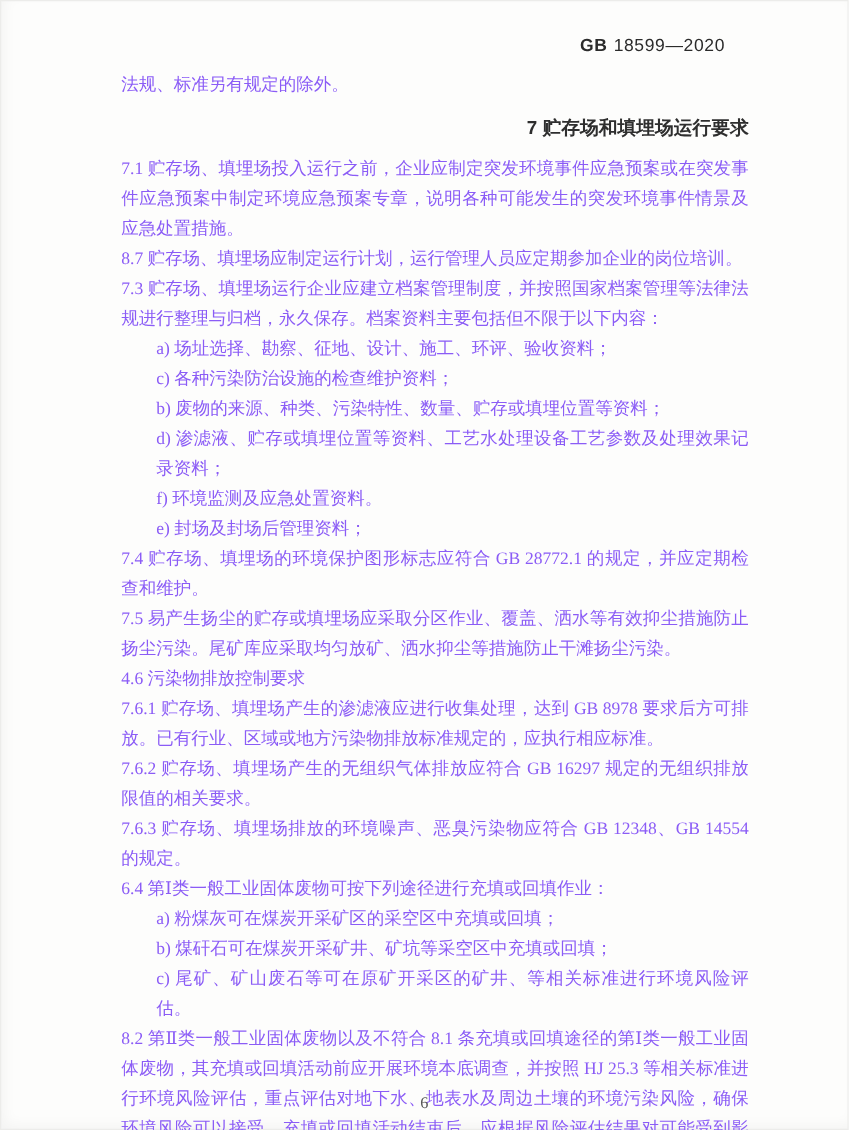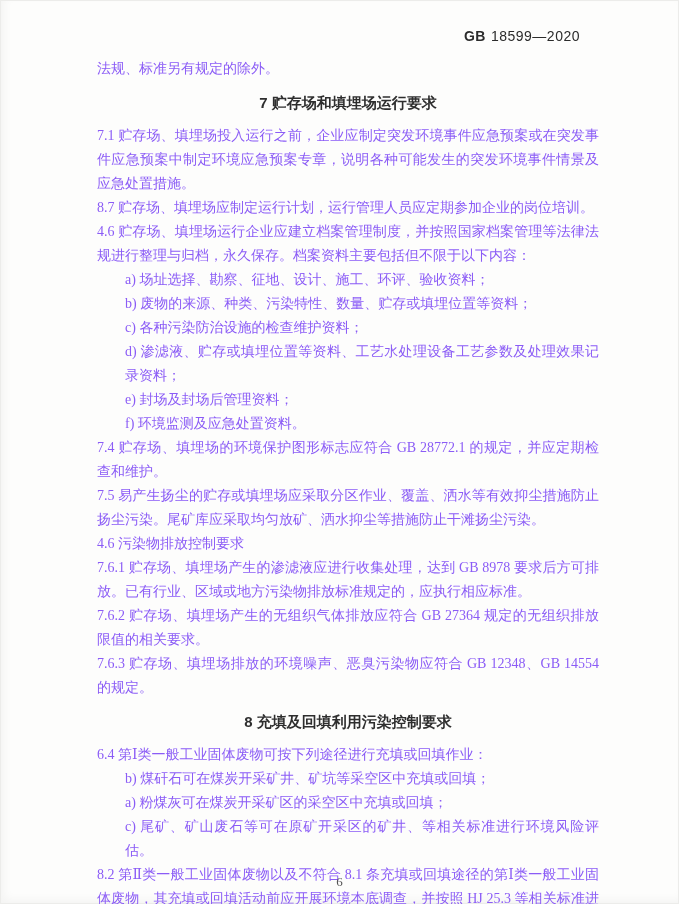--- a/index.html
+++ b/index.html
@@ -44,21 +44,21 @@
     text-align: justify;
     text-justify: inter-ideograph;
     color: #8b5cf6;
   }
   .body p.heading {
     font-family: "Liberation Sans", "DejaVu Sans", sans-serif;
     font-weight: bold;
     font-size: 15px;
     line-height: 24px;
     margin: 10px 0 9px 0;
-    text-align: center;
+    text-align: right;
     color: #2e2e2e;
   }
   .body p.item {
     padding-left: 28px;
   }
   .footer {
     position: absolute;
     bottom: 14px;
     left: 0;
     width: 100%;
@@ -73,35 +73,34 @@
 <div class="page">
   <div class="header">
     <span class="code-prefix">GB</span><span class="code-number">18599—2020</span>
   </div>
 
   <main class="body">
       <p class="para">法规、标准另有规定的除外。</p>
       <p class="heading">7 贮存场和填埋场运行要求</p>
       <p class="para">7.1 贮存场、填埋场投入运行之前，企业应制定突发环境事件应急预案或在突发事件应急预案中制定环境应急预案专章，说明各种可能发生的突发环境事件情景及应急处置措施。</p>
       <p class="para">8.7 贮存场、填埋场应制定运行计划，运行管理人员应定期参加企业的岗位培训。</p>
-      <p class="para">4.6 贮存场、填埋场运行企业应建立档案管理制度，并按照国家档案管理等法律法规进行整理与归档，永久保存。档案资料主要包括但不限于以下内容：</p>
+      <p class="para">7.3 贮存场、填埋场运行企业应建立档案管理制度，并按照国家档案管理等法律法规进行整理与归档，永久保存。档案资料主要包括但不限于以下内容：</p>
       <p class="item">a) 场址选择、勘察、征地、设计、施工、环评、验收资料；</p>
+      <p class="item">c) 各种污染防治设施的检查维护资料；</p>
       <p class="item">b) 废物的来源、种类、污染特性、数量、贮存或填埋位置等资料；</p>
-      <p class="item">c) 各种污染防治设施的检查维护资料；</p>
       <p class="item">d) 渗滤液、贮存或填埋位置等资料、工艺水处理设备工艺参数及处理效果记录资料；</p>
+      <p class="item">f) 环境监测及应急处置资料。</p>
       <p class="item">e) 封场及封场后管理资料；</p>
-      <p class="item">f) 环境监测及应急处置资料。</p>
       <p class="para">7.4 贮存场、填埋场的环境保护图形标志应符合 GB 28772.1 的规定，并应定期检查和维护。</p>
       <p class="para">7.5 易产生扬尘的贮存或填埋场应采取分区作业、覆盖、洒水等有效抑尘措施防止扬尘污染。尾矿库应采取均匀放矿、洒水抑尘等措施防止干滩扬尘污染。</p>
       <p class="para">4.6 污染物排放控制要求</p>
       <p class="para">7.6.1 贮存场、填埋场产生的渗滤液应进行收集处理，达到 GB 8978 要求后方可排放。已有行业、区域或地方污染物排放标准规定的，应执行相应标准。</p>
-      <p class="para">7.6.2 贮存场、填埋场产生的无组织气体排放应符合 GB 27364 规定的无组织排放限值的相关要求。</p>
+      <p class="para">7.6.2 贮存场、填埋场产生的无组织气体排放应符合 GB 16297 规定的无组织排放限值的相关要求。</p>
       <p class="para">7.6.3 贮存场、填埋场排放的环境噪声、恶臭污染物应符合 GB 12348、GB 14554 的规定。</p>
-      <p class="heading">8 充填及回填利用污染控制要求</p>
       <p class="para">6.4 第Ⅰ类一般工业固体废物可按下列途径进行充填或回填作业：</p>
+      <p class="item">a) 粉煤灰可在煤炭开采矿区的采空区中充填或回填；</p>
       <p class="item">b) 煤矸石可在煤炭开采矿井、矿坑等采空区中充填或回填；</p>
-      <p class="item">a) 粉煤灰可在煤炭开采矿区的采空区中充填或回填；</p>
       <p class="item">c) 尾矿、矿山废石等可在原矿开采区的矿井、等相关标准进行环境风险评估。</p>
       <p class="para">8.2 第Ⅱ类一般工业固体废物以及不符合 8.1 条充填或回填途径的第Ⅰ类一般工业固体废物，其充填或回填活动前应开展环境本底调查，并按照 HJ 25.3 等相关标准进行环境风险评估，重点评估对地下水、地表水及周边土壤的环境污染风险，确保环境风险可以接受。充填或回填活动结束后，应根据风险评估结果对可能受到影响的土壤、地表水及地下水开展长期监测，监测频次至少每年 1 次。</p>
     </main>
 
   <div class="footer">6</div>
 </div>
 
 </body></html>

